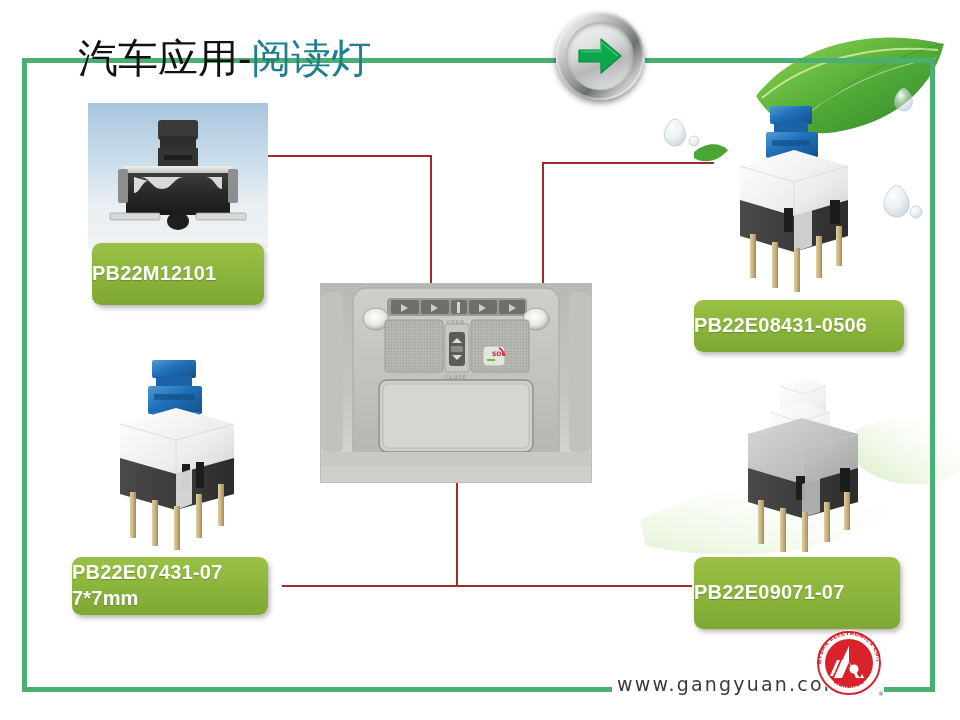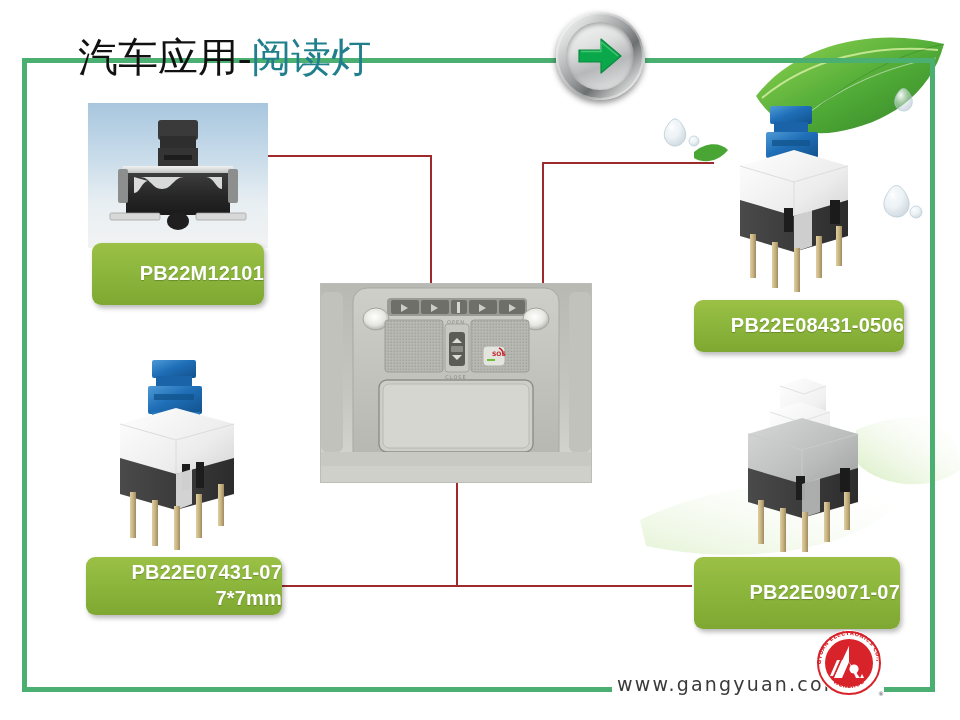--- a/index.html
+++ b/index.html
@@ -35,21 +35,21 @@
   #frame-top-right { left: 645px; top: 58px; width: 290px; height: 5px; }
 
   
   #title {
     position: absolute;
     left: 78px;
     top: 36px;
     font-size: 40px;
     line-height: 1.1;
     white-space: nowrap;
-    font-family: Liberation Serif, serif;
+    font-family: Liberation Sans, sans-serif;
   }
   #title .t-main { color: #111111; }
   #title .t-accent { color: #1f7f8c; }
 
   
   #arrow-button {
     position: absolute;
     left: 556px;
     top: 12px;
     width: 88px;
@@ -95,32 +95,32 @@
   }
 
   
   .label-box {
     position: absolute;
     border-radius: 9px;
     background: linear-gradient(180deg, #9cc046 0%, #8cb63c 45%, #7fa832 100%);
     box-shadow: 2px 3px 5px rgba(0,0,0,.28);
     color: #ffffff;
     font-weight: bold;
-    text-align: right;
+    text-align: left;
     display: flex;
     flex-direction: column;
     justify-content: center;
     line-height: 1.28;
     letter-spacing: .2px;
     text-shadow: 0 1px 1px rgba(0,0,0,.22);
   }
 
   #label-1 { left: 92px;  top: 243px; width: 172px; height: 62px; font-size: 20px; }
   #label-2 { left: 694px; top: 300px; width: 210px; height: 52px; font-size: 20px; }
-  #label-3 { left: 86px;  top: 557px; width: 196px; height: 58px; font-size: 20px; }
+  #label-3 { left: 72px;  top: 557px; width: 196px; height: 58px; font-size: 20px; }
   #label-4 { left: 694px; top: 557px; width: 206px; height: 72px; font-size: 20px; }
 
   
   #center-photo {
     position: absolute;
     left: 321px;
     top: 284px;
     width: 270px;
     height: 198px;
     background: #c9c9c5;

